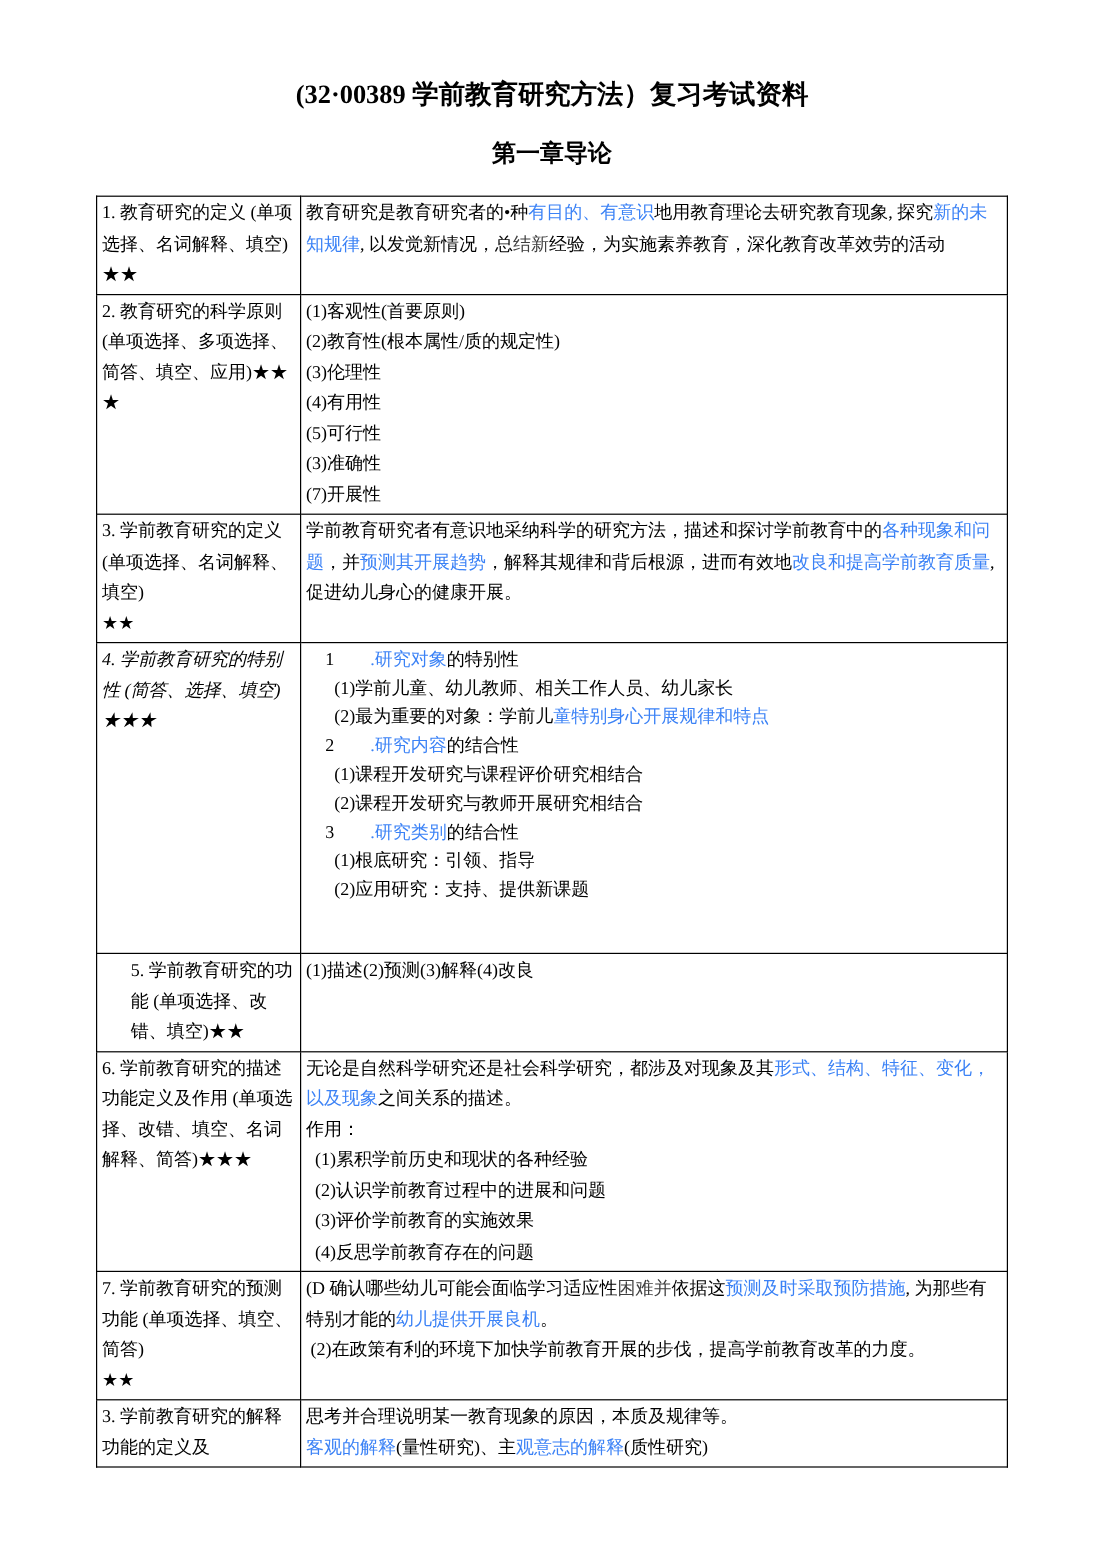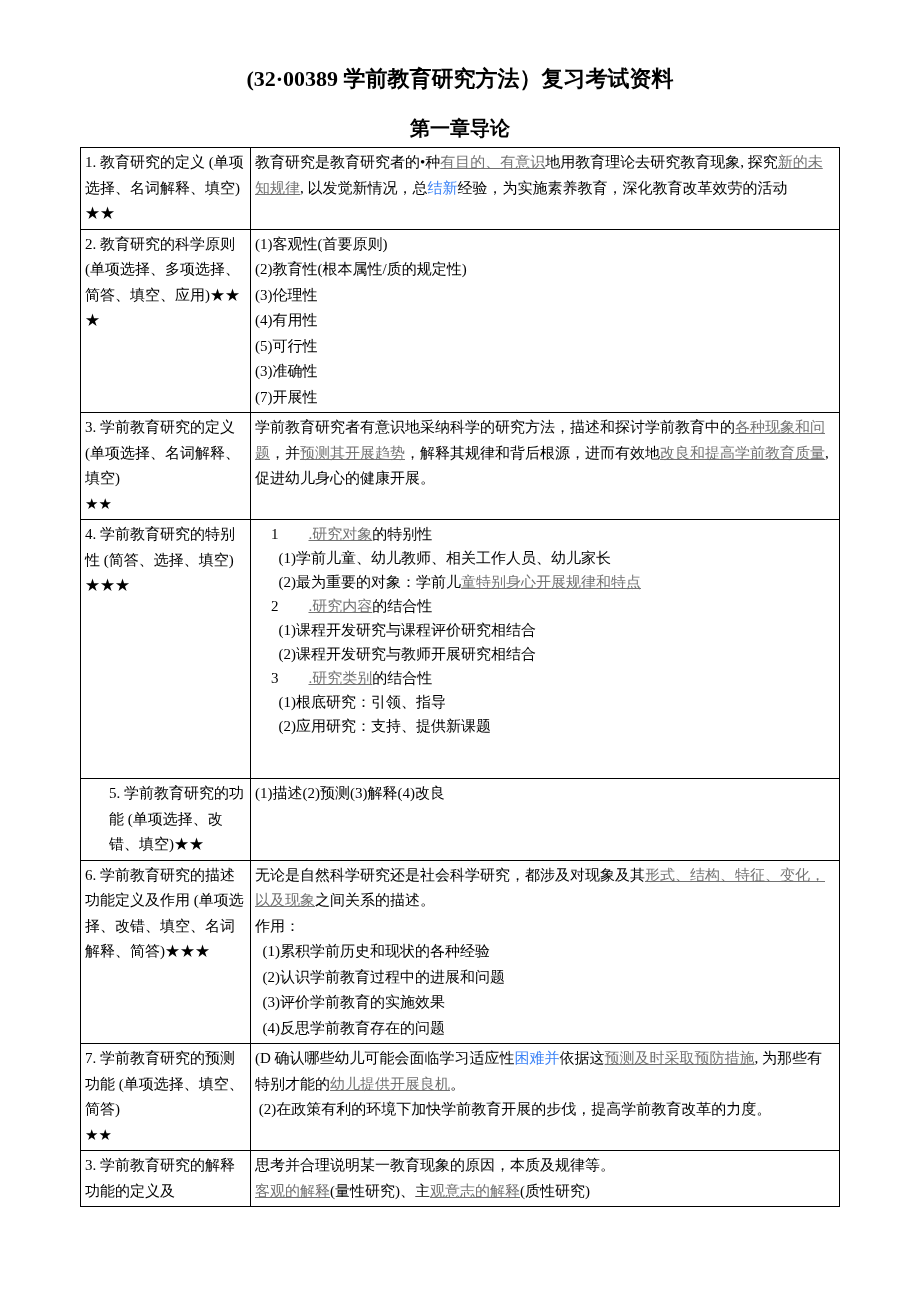--- a/index.html
+++ b/index.html
@@ -16,37 +16,37 @@
   .title {
     text-align: center;
     font-size: 22px;
     font-weight: bold;
     margin-bottom: 14px;
   }
   .subtitle {
     text-align: center;
     font-size: 20px;
     font-weight: bold;
-    margin-bottom: 2px;
+    margin-bottom: 18px;
   }
   table {
     border-collapse: collapse;
     width: 100%;
     table-layout: fixed;
   }
   td {
     border: 1px solid #000;
     padding: 2px 4px;
     vertical-align: top;
     word-break: break-all;
   }
   col.c1 { width: 170px; }
   col.c2 { width: auto; }
-  .u { text-decoration: underline; color: #737373; }
-  .red { color: #3b82f6; }
+  .u { color: #3b82f6; }
+  .red { color: #404040; }
   .tight { line-height: 1.6; padding-left: 20px; }
 </style>
 </head>
 <body>
 
 <div class="title">(32·00389 学前教育研究方法）复习考试资料</div>
 <div class="subtitle">第一章导论</div>
 
 <table>
   <colgroup>
@@ -69,21 +69,21 @@
           <div>(3)准确性</div>
           <div>(7)开展性</div>
         </td>
       </tr>
       <tr>
         <td style="white-space: pre-wrap; margin-top: 24px;">3. 学前教育研究的定义 (单项选择、名词解释、填空)
 ★★</td>
         <td><span>学前教育研究者有意识地采纳科学的研究方法，描述和探讨学前教育中的</span><span class="u">各种现象和问题</span><span>，并</span><span class="u">预测其开展趋势</span><span>，解释其规律和背后根源，进而有效地</span><span class="u">改良和提高学前教育质量</span><span>, 促进幼儿身心的健康开展。</span></td>
       </tr>
       <tr>
-        <td style="white-space: pre-wrap;">4. 学前教育研究的特别性 (简答、选择、填空)★★★</td>
+        <td style="white-space: pre-wrap; font-style: italic;">4. 学前教育研究的特别性 (简答、选择、填空)★★★</td>
         <td class="tight" style="height: 254px; overflow: hidden;">
           <div>1&nbsp;&nbsp;&nbsp;&nbsp;&nbsp;&nbsp;&nbsp;&nbsp;<span class="u">.研究对象</span>的特别性</div>
           <div>&nbsp;&nbsp;(1)学前儿童、幼儿教师、相关工作人员、幼儿家长</div>
           <div>&nbsp;&nbsp;(2)最为重要的对象：学前儿<span class="u">童特别身心开展规律和特点</span></div>
           <div>2&nbsp;&nbsp;&nbsp;&nbsp;&nbsp;&nbsp;&nbsp;&nbsp;<span class="u">.研究内容</span>的结合性</div>
           <div>&nbsp;&nbsp;(1)课程开发研究与课程评价研究相结合</div>
           <div>&nbsp;&nbsp;(2)课程开发研究与教师开展研究相结合</div>
           <div>3&nbsp;&nbsp;&nbsp;&nbsp;&nbsp;&nbsp;&nbsp;&nbsp;<span class="u">.研究类别</span>的结合性</div>
           <div>&nbsp;&nbsp;(1)根底研究：引领、指导</div>
           <div>&nbsp;&nbsp;(2)应用研究：支持、提供新课题</div>

